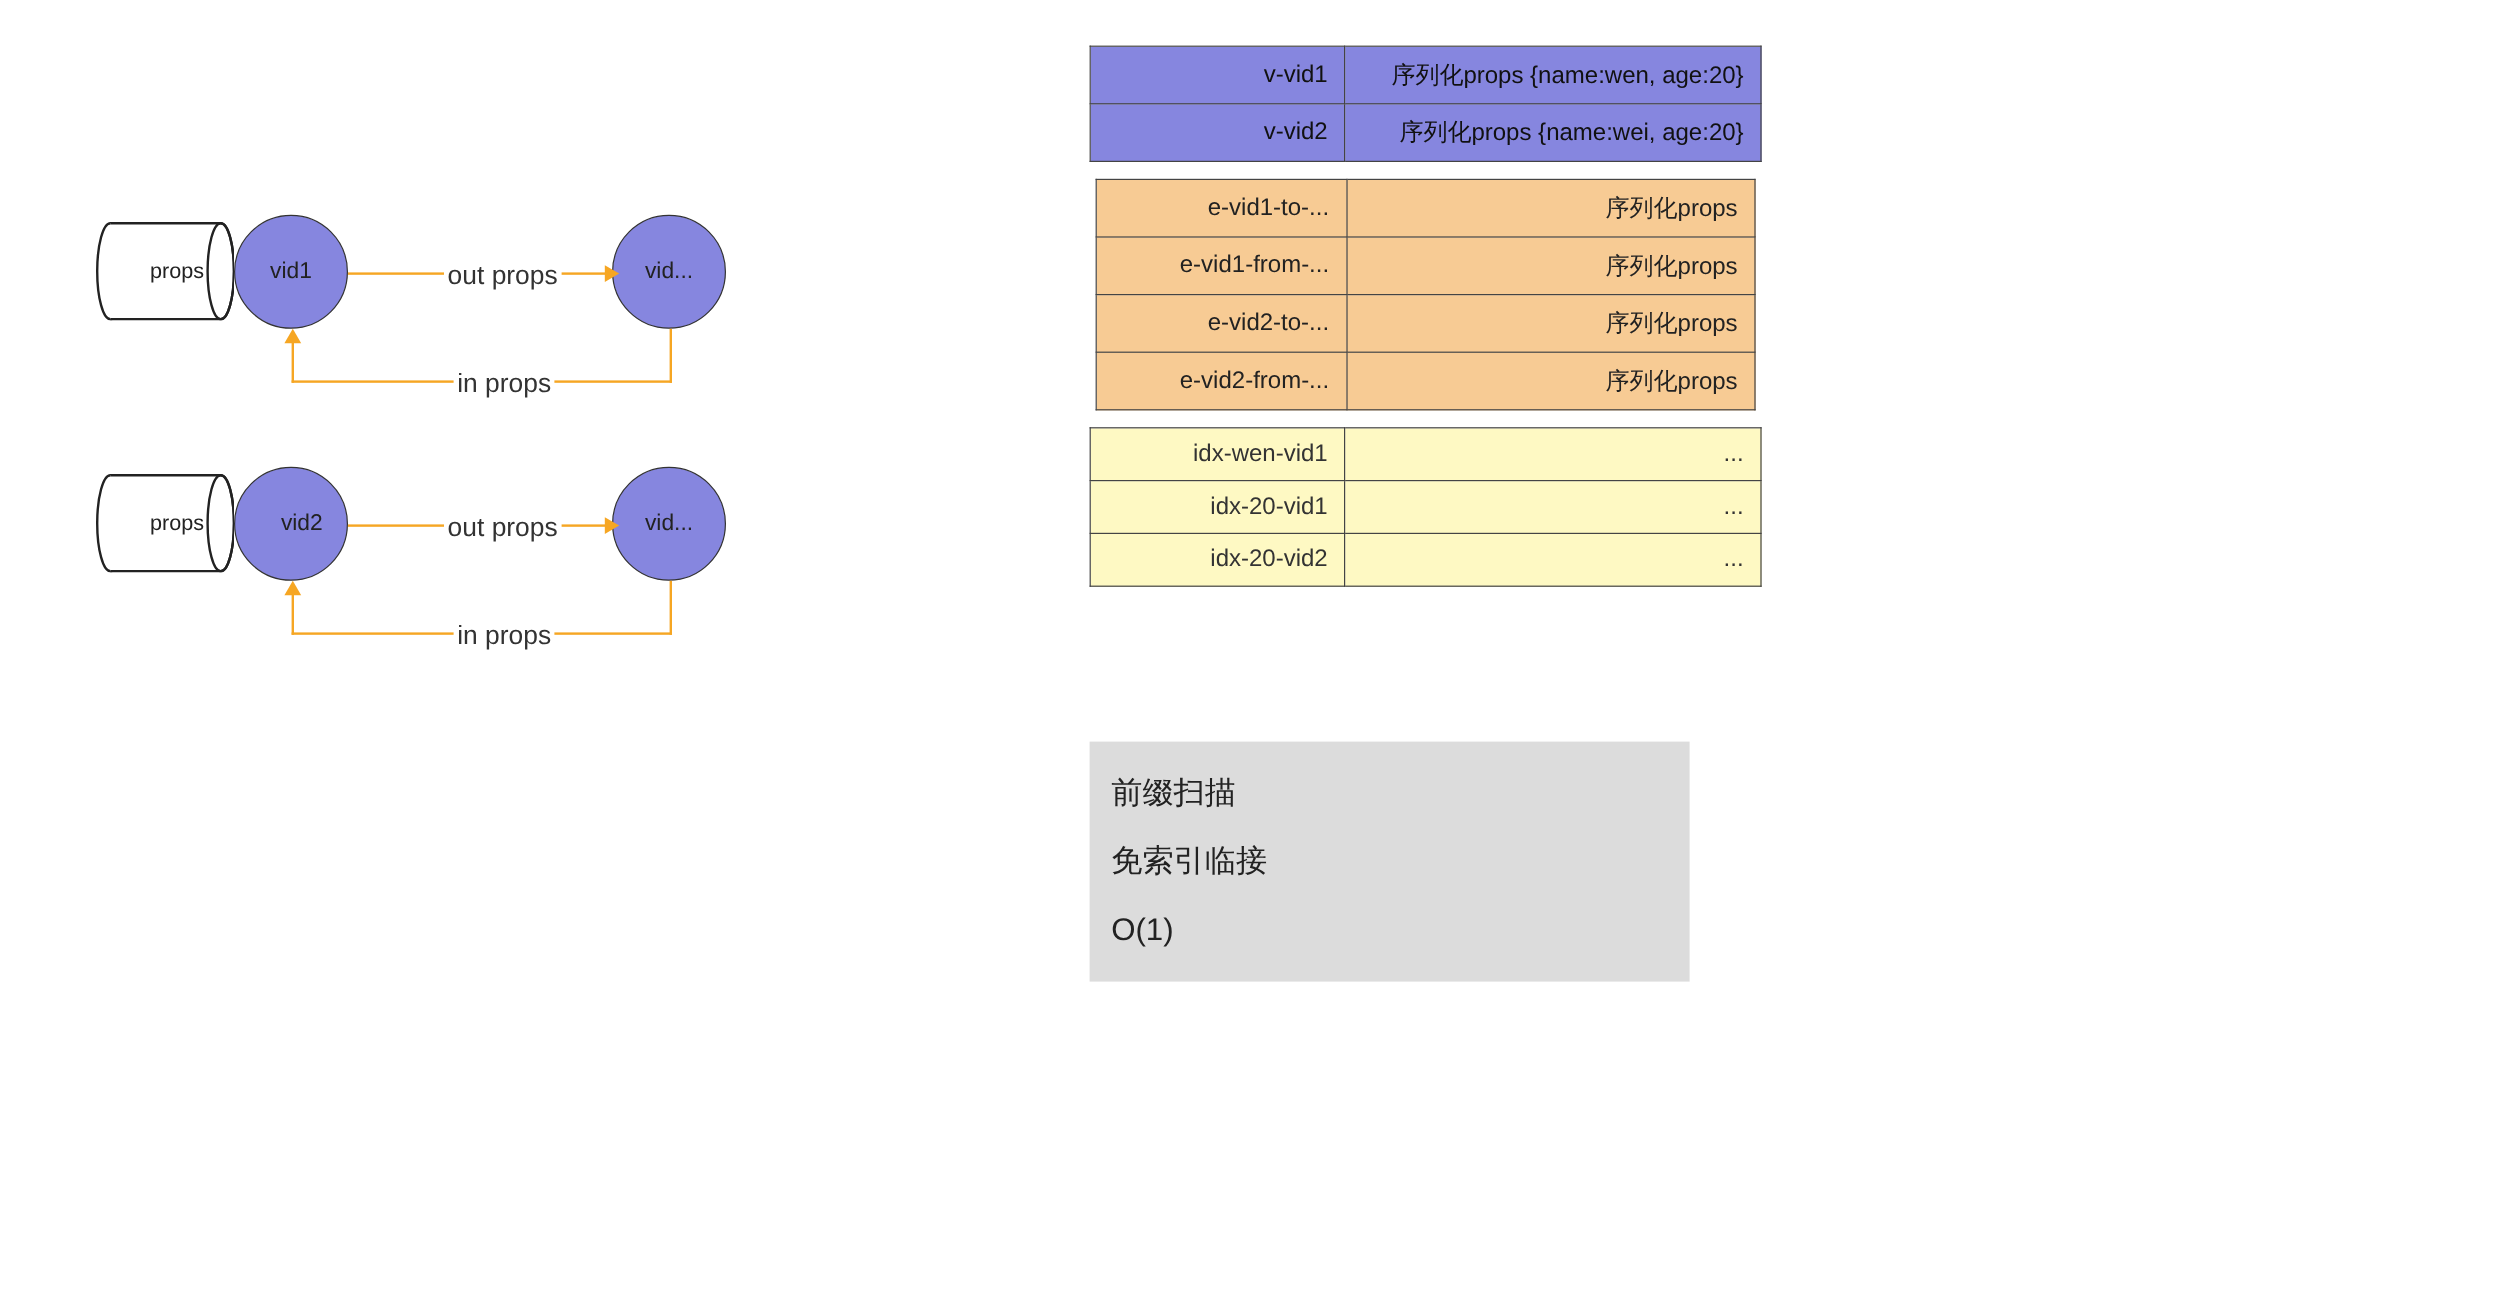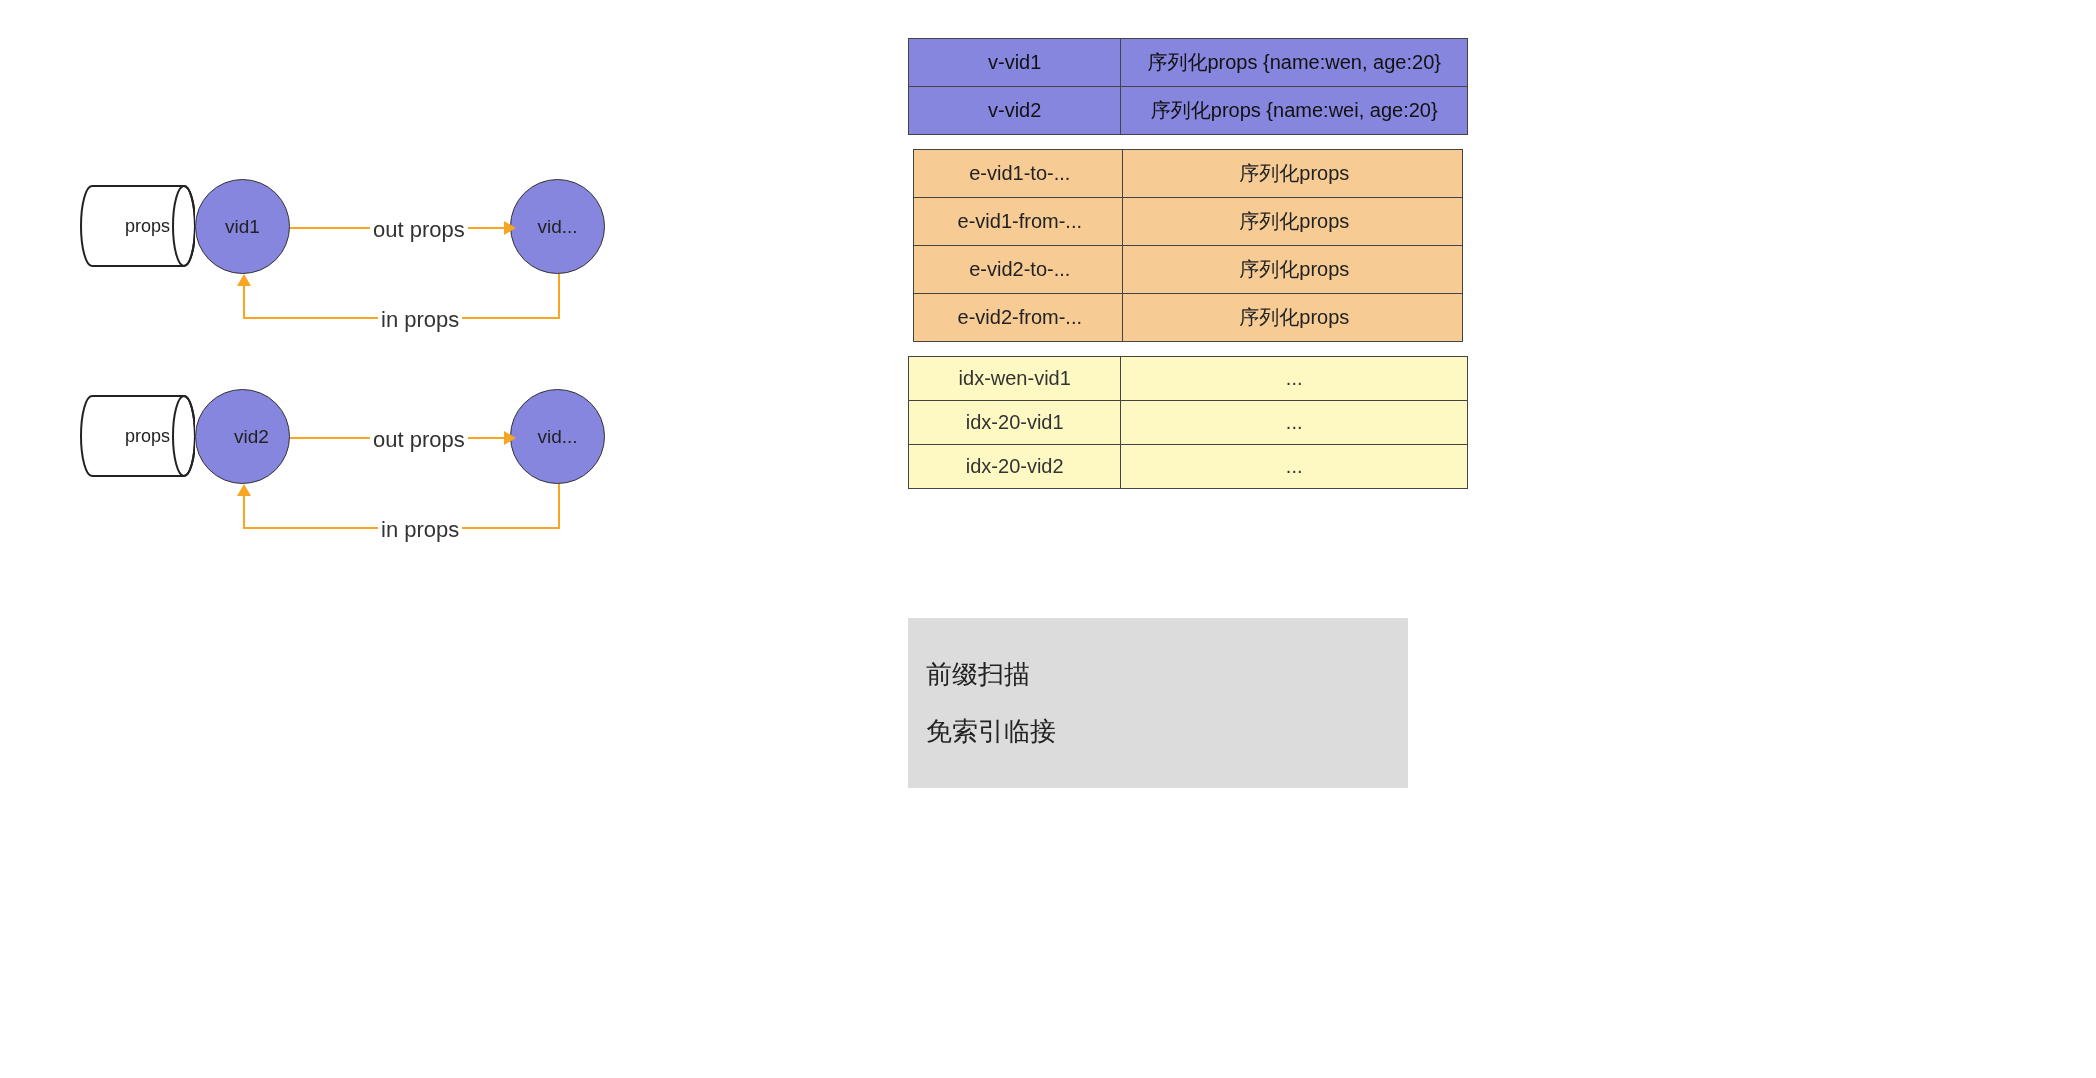--- a/index.html
+++ b/index.html
@@ -32,32 +32,32 @@
     position: absolute;
     width: 0; height: 0;
     border-style: solid;
   }
   .right-pane { position: absolute; left: 908px; top: 38px; width: 560px; }
   .tbl { width: 100%; border-collapse: collapse; margin-bottom: 14px; }
   .tbl td {
     border: 1.3px solid #444;
     padding: 10px 14px;
     font-size: 20px;
-    text-align: center;
+    text-align: right;
   }
   .tbl.purple td { background: #8686DF; color: #111; }
   .tbl.orange td { background: #F7CB94; color: #222; padding-left: 18px; }
   .tbl.orange { width: 550px; margin-left: 5px; }
   .tbl.white td { background: #fef9c3; }
   .tbl td:first-child { width: 38%; }
   .notes {
     position: absolute; left: 908px; top: 618px;
     width: 500px;
     background: #DCDCDC;
-    padding: 28px 18px;
+    padding: 14px 18px;
     font-size: 26px;
     line-height: 2.2;
     color: #222;
   }
 </style>
 </head>
 <body>
 
 <div class="left-pane">
 
@@ -158,13 +158,14 @@
           <td>idx-20-vid2</td>
           <td>...</td>
         </tr>
   </tbody>
     </table>
 </div>
 
 <div class="notes">
   <div>前缀扫描</div>
   <div>免索引临接</div>
+  <div>O(1)</div>
 </div>
 
 </body></html>

